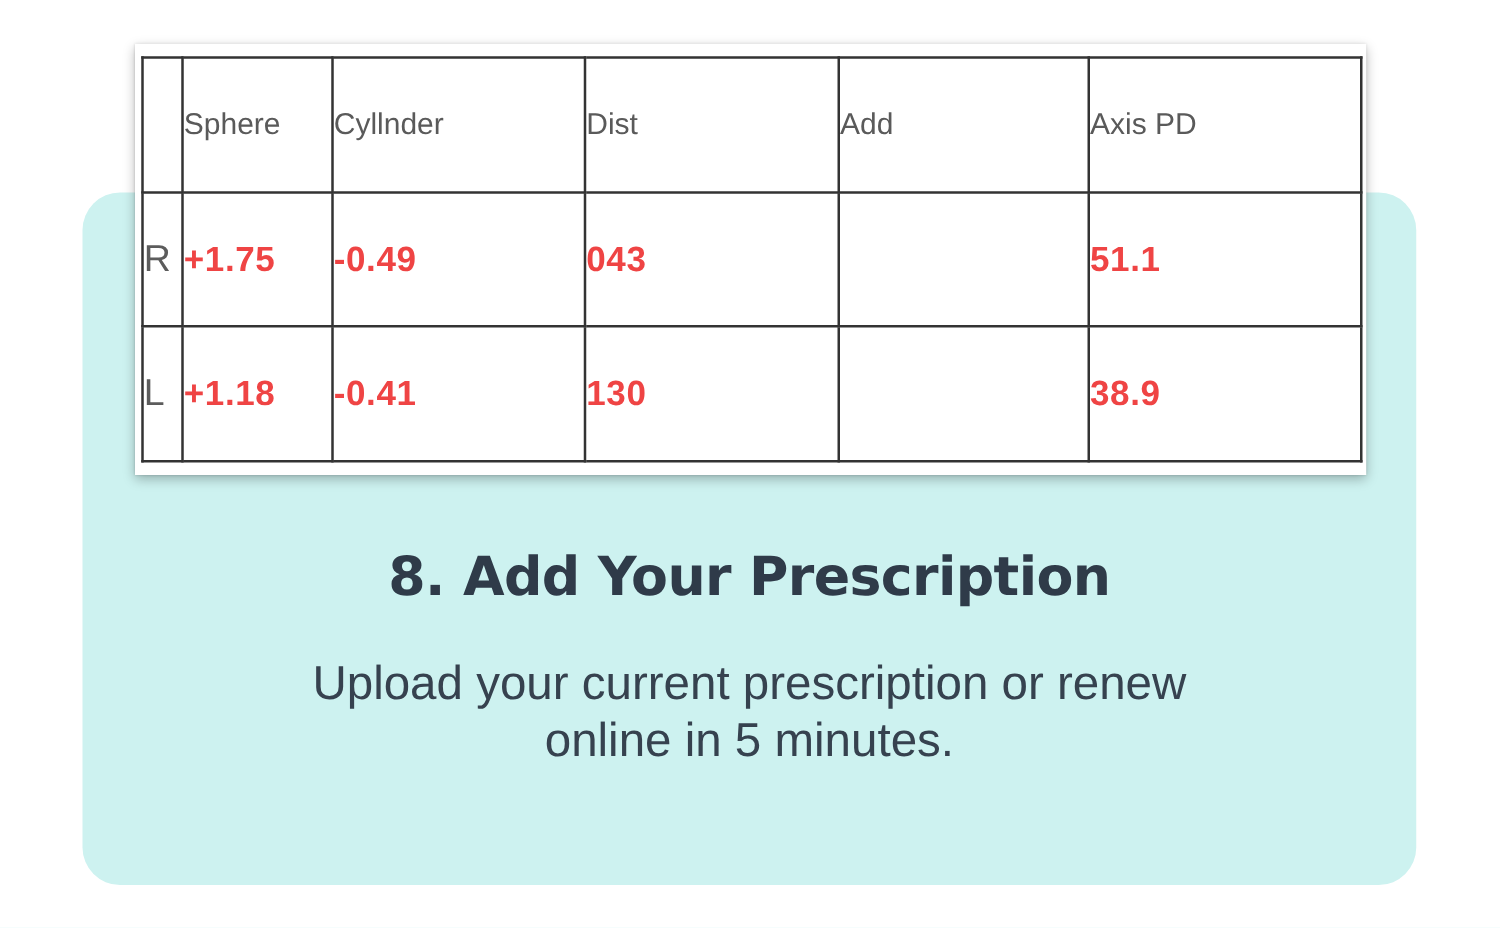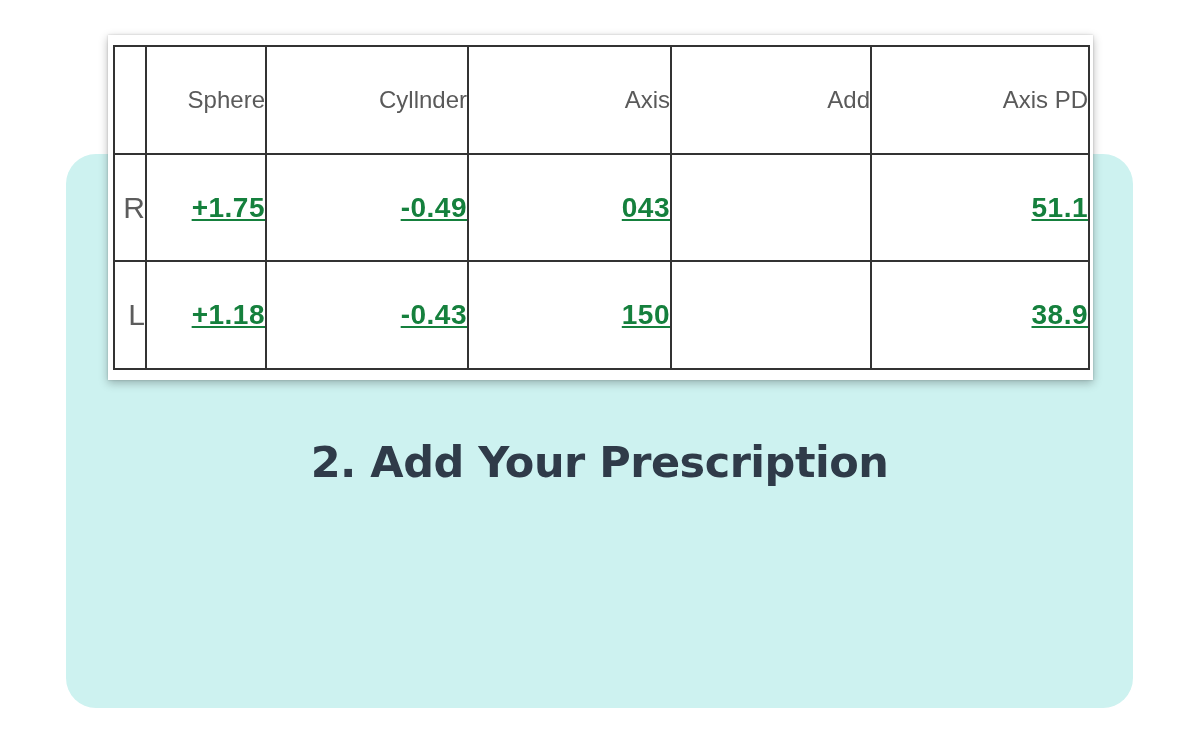--- a/index.html
+++ b/index.html
@@ -63,90 +63,91 @@
   }
   table.rx {
     position: absolute;
     left: 5px;
     top: 10px;
     border-collapse: collapse;
     table-layout: fixed;
   }
   table.rx td {
     border: 2px solid #333333;
-    text-align: right;
+    text-align: left;
     vertical-align: middle;
     background: #ffffff;
     overflow: hidden;
   }
   td.corner { border: none; background: transparent; }
   tr.hrow  { height: 108px; }
   tr.r-row { height: 107px; }
   tr.l-row { height: 108px; }
   td.hdr {
     font-size: 24px;
     font-weight: 400;
     color: #5a5a5a;
   }
   td.val {
     font-size: 28px;
     font-weight: 700;
-    color: #15803d;
+    color: #ef4444;
     letter-spacing: 0.5px;
-    text-decoration: underline;
   }
   td.rl {
     font-size: 30px;
     font-weight: 400;
     color: #5c5c5c;
   }
 </style>
 </head>
 <body>
 
 <div class="page">
 
   <div class="step-card">
-    <h2 class="step-title">2. Add Your Prescription</h2>
+    <h2 class="step-title">8. Add Your Prescription</h2>
     <div class="step-description">
+      <div>Upload your current prescription or renew</div>
+      <div>online in 5 minutes.</div>
     </div>
   </div>
 
   <div class="table-card">
     <table class="rx">
       <colgroup>
         <col style="width:32px">
         <col style="width:120px">
         <col style="width:202px">
         <col style="width:203px">
         <col style="width:200px">
         <col style="width:218px">
       </colgroup>
       <tbody>
         <tr class="hrow">
           <td class="corner"></td>
           <td class="hdr">Sphere</td>
           <td class="hdr">Cyllnder</td>
-          <td class="hdr">Axis</td>
+          <td class="hdr">Dist</td>
           <td class="hdr">Add</td>
           <td class="hdr">Axis PD</td>
         </tr>
         <tr class="r-row">
           <td class="rl">R</td>
           <td class="val">+1.75</td>
           <td class="val">-0.49</td>
           <td class="val">043</td>
           <td class="val"></td>
           <td class="val">51.1</td>
         </tr>
         <tr class="l-row">
           <td class="rl">L</td>
           <td class="val">+1.18</td>
-          <td class="val">-0.43</td>
-          <td class="val">150</td>
+          <td class="val">-0.41</td>
+          <td class="val">130</td>
           <td class="val"></td>
           <td class="val">38.9</td>
         </tr>
       </tbody>
     </table>
   </div>
 
 </div>
 
 </body></html>

